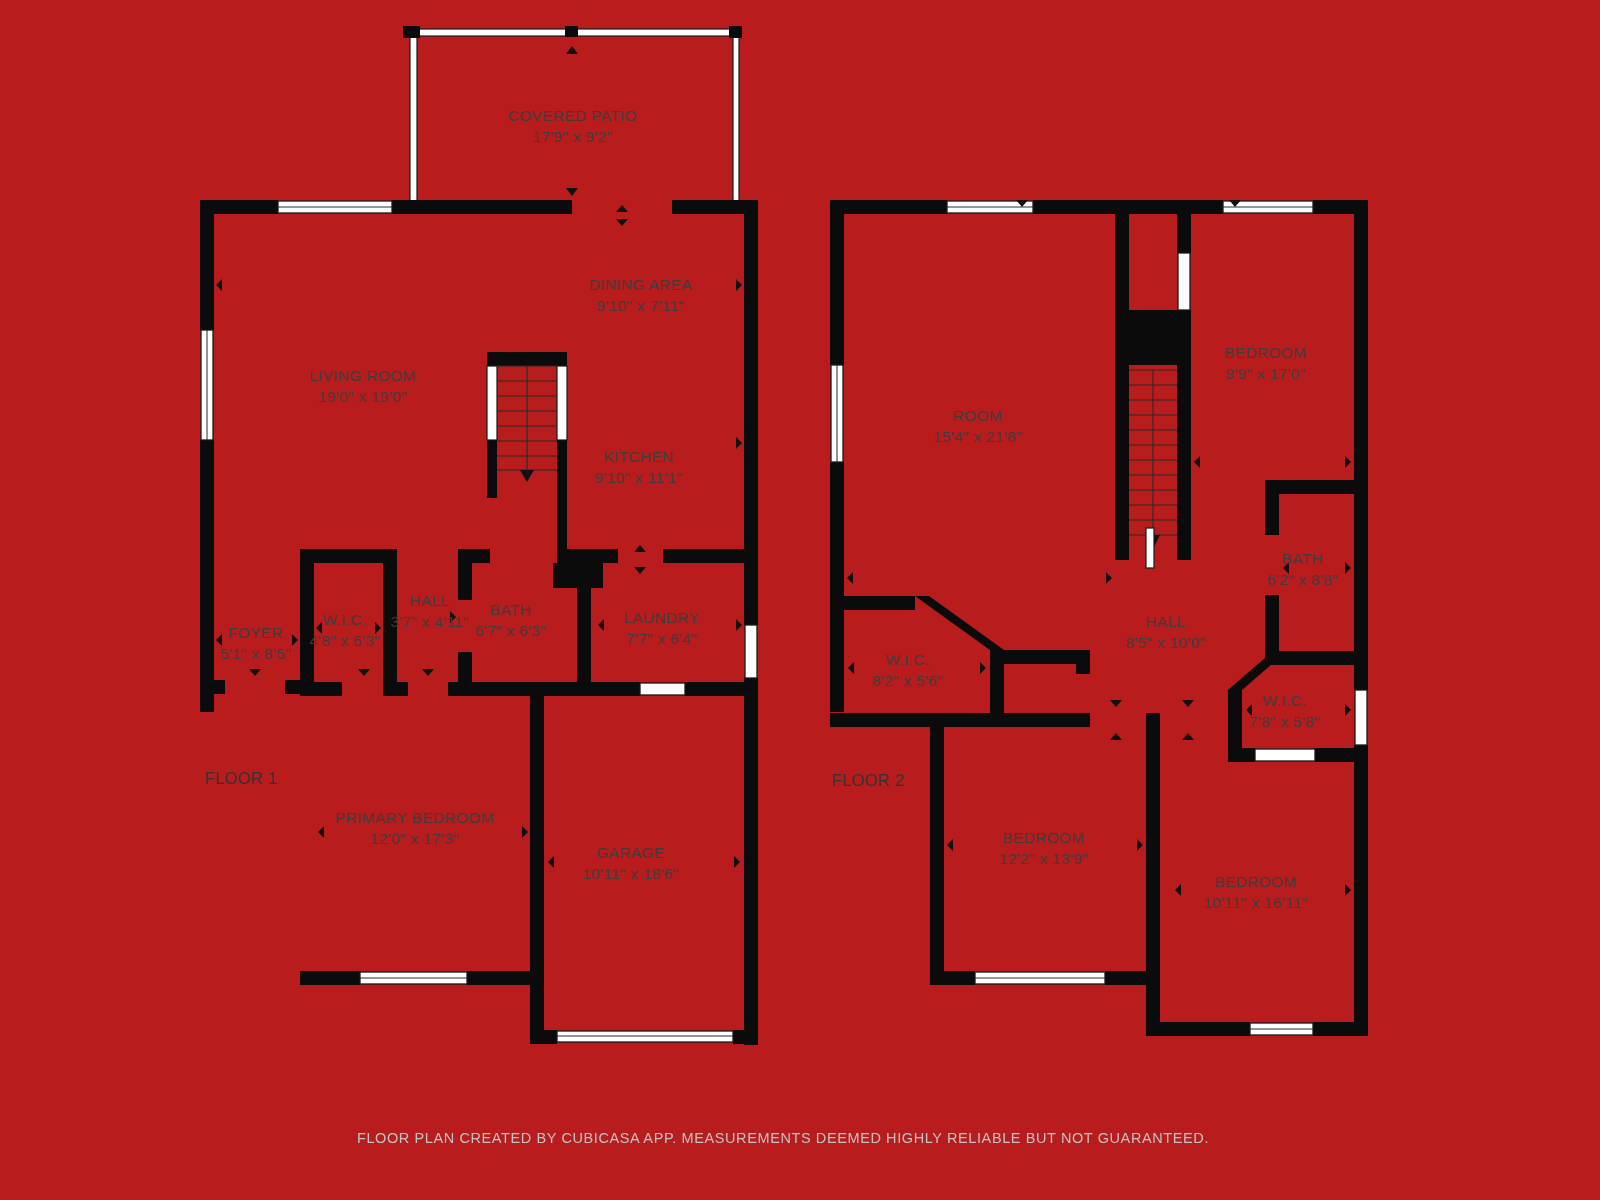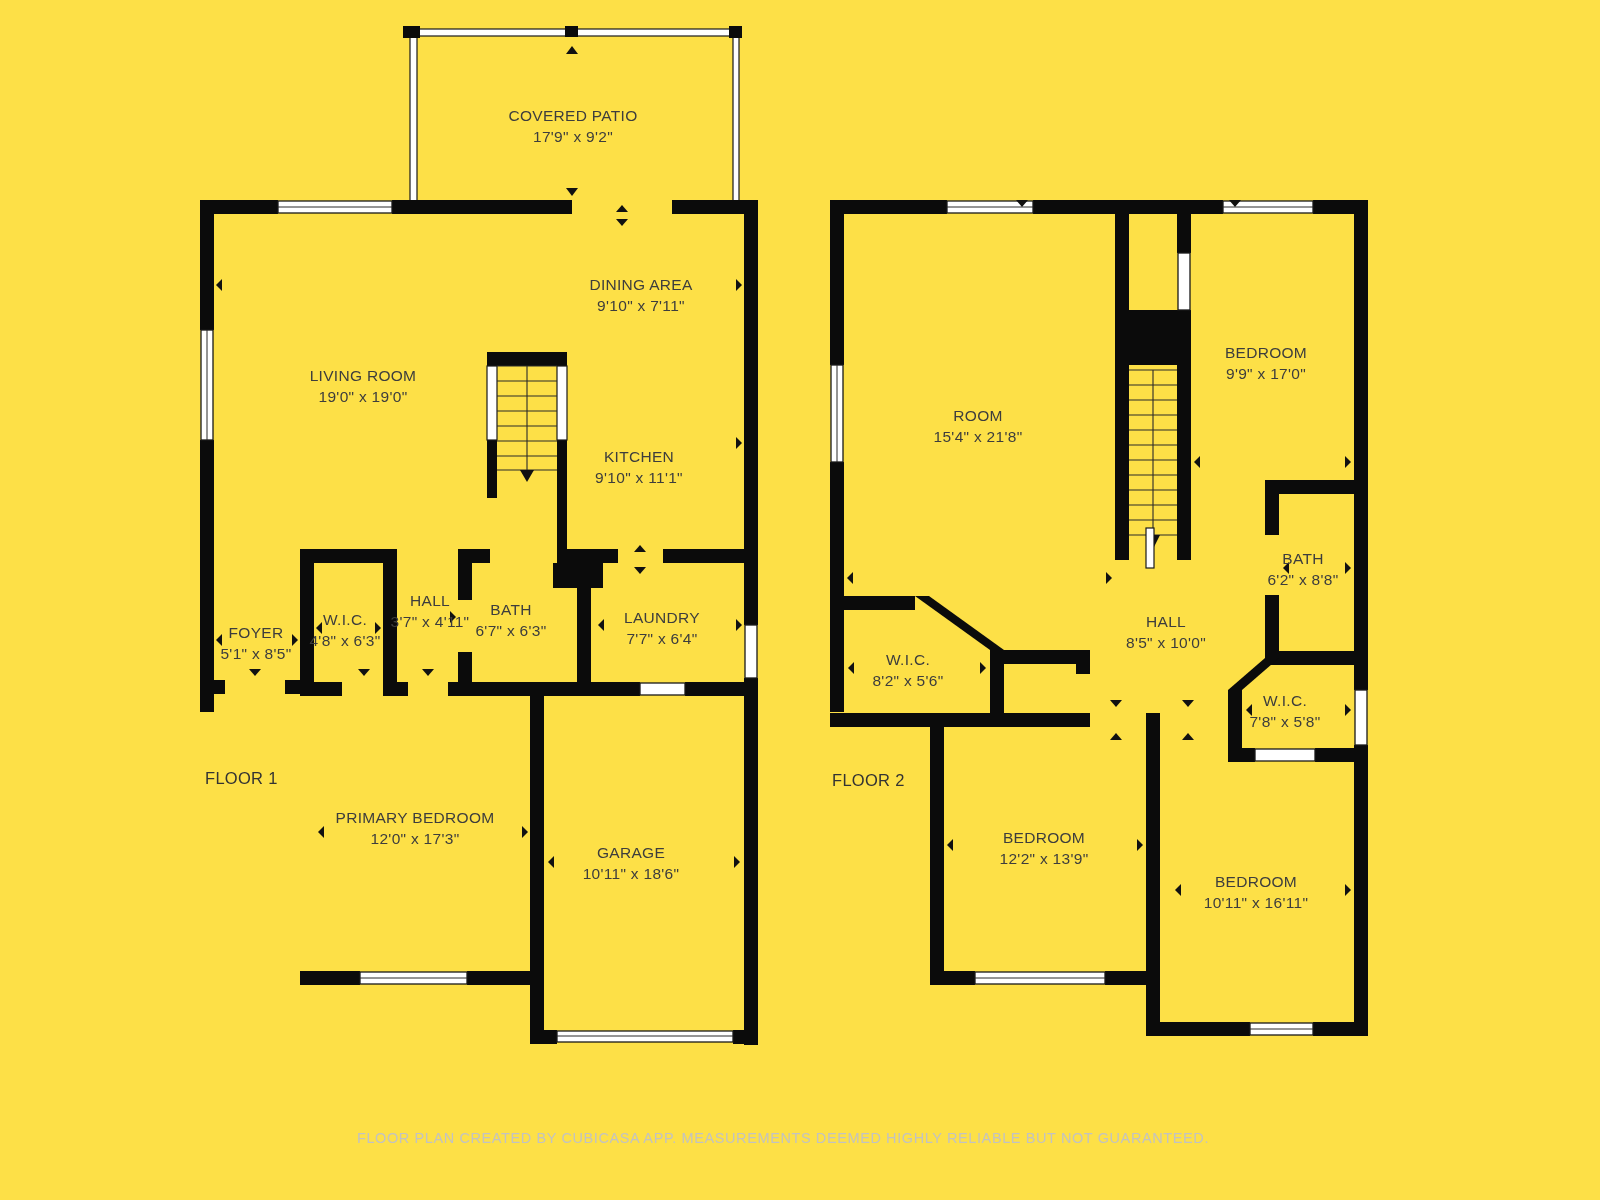--- a/index.html
+++ b/index.html
@@ -1,16 +1,16 @@
 <!DOCTYPE html>
 <html><head>
 <meta charset="utf-8">
 <style>
   html,body{margin:0;padding:0;background:#ffffff;}
-  .page{position:relative;width:1600px;height:1200px;background:#fde047;overflow:hidden;
+  .page{position:relative;width:1600px;height:1200px;background:#b91c1c;overflow:hidden;
         font-family:"Liberation Sans", sans-serif;}
   svg{display:block}
   text{font-family:"Liberation Sans", sans-serif;fill:#3d3d3d;}
   .room-name{font-size:15.5px;letter-spacing:.3px;}
   .room-dims{font-size:15.5px;letter-spacing:.3px;}
   .floor-label{font-size:16.5px;fill:#333;letter-spacing:.3px;}
   .footer-text{font-size:14.5px;fill:#c2c2c2;letter-spacing:.6px;}
   .wall{fill:#0b0b0b;stroke:none;}
   .win{fill:#ffffff;stroke:#1a1a1a;stroke-width:1.3;}
   .thinline{stroke:#2a2a2a;stroke-width:1;fill:none;}

